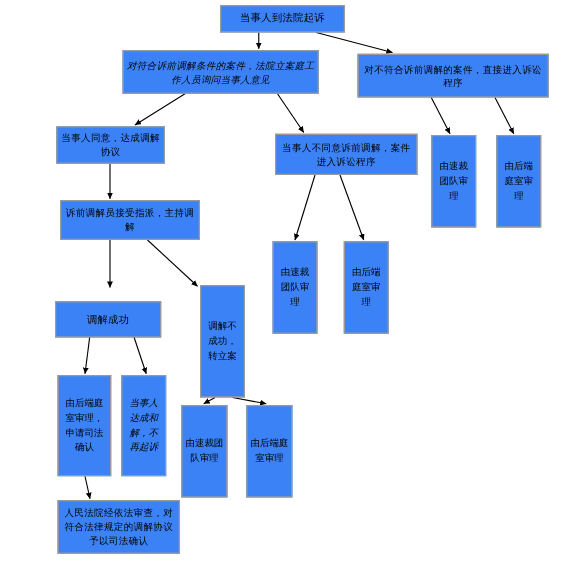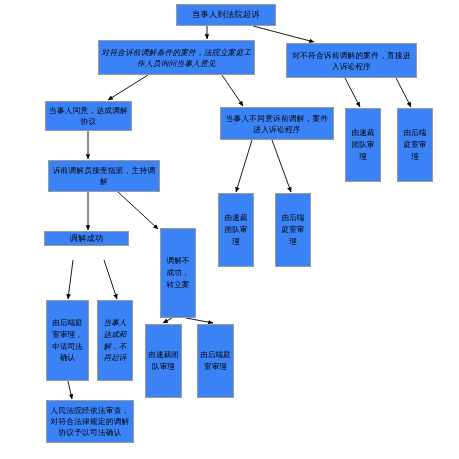--- a/index.html
+++ b/index.html
@@ -59,21 +59,21 @@
         <path d="M 68,381 L 72,399" marker-end="url(#arr)"></path>
       </g>
   </svg>
   <div id="node-layer">
       <div class="node t8" style="left: 176px; top: 4px; width: 100px; height: 22px;">
         <span>当事人到法院起诉</span>
       </div>
       <div class="node t75" style="left: 98px; top: 40px; width: 157px; height: 35px; font-style: italic;">
         <span>对符合诉前调解条件的案件，法院立案庭工作人员询问当事人意见</span>
       </div>
-      <div class="node t75" style="left: 286px; top: 43px; width: 131px; height: 35px; text-align: center;">
+      <div class="node t75" style="left: 286px; top: 43px; width: 153px; height: 35px; text-align: center;">
         <span>对不符合诉前调解的案件，直接进入诉讼程序</span>
       </div>
       <div class="node t75" style="left: 45px; top: 101px; width: 87px; height: 30px;">
         <span>当事人同意，达成调解协议</span>
       </div>
       <div class="node t75" style="left: 220px; top: 107px; width: 114px; height: 33px;">
         <span>当事人不同意诉前调解，案件进入诉讼程序</span>
       </div>
       <div class="node t75 narrow" style="left: 345px; top: 108px; width: 36px; height: 74px;">
         <span>由速裁团队审理</span>
@@ -83,35 +83,35 @@
       </div>
       <div class="node t75" style="left: 48px; top: 160px; width: 112px; height: 32px;">
         <span>诉前调解员接受指派，主持调解</span>
       </div>
       <div class="node t75 narrow" style="left: 218px; top: 193px; width: 36px; height: 74px;">
         <span>由速裁团队审理</span>
       </div>
       <div class="node t75 narrow" style="left: 275px; top: 193px; width: 36px; height: 74px;">
         <span>由后端庭室审理</span>
       </div>
-      <div class="node t8" style="left: 44px; top: 231px; width: 85px; height: 15px;">
+      <div class="node t8" style="left: 44px; top: 241px; width: 85px; height: 29px;">
         <span>调解成功</span>
       </div>
       <div class="node t75 narrow" style="left: 160px; top: 228px; width: 36px; height: 90px;">
         <span>调解不成功，转立案</span>
       </div>
       <div class="node t75 narrow" style="left: 46px; top: 300px; width: 43px; height: 81px;">
         <span>由后端庭室审理，申请司法确认</span>
       </div>
       <div class="node t75 narrow" style="left: 97px; top: 300px; width: 36px; height: 81px; font-style: italic;">
         <span>当事人达成和解，不再起诉</span>
       </div>
       <div class="node t75 narrow" style="left: 145px; top: 324px; width: 37px; height: 74px;">
         <span>由速裁团队审理</span>
       </div>
       <div class="node t75 narrow" style="left: 197px; top: 324px; width: 37px; height: 74px;">
         <span>由后端庭室审理</span>
       </div>
-      <div class="node t75" style="left: 46px; top: 400px; width: 88px; height: 43px;">
+      <div class="node t75" style="left: 46px; top: 400px; width: 98px; height: 43px;">
         <span>人民法院经依法审查，对符合法律规定的调解协议予以司法确认</span>
       </div>
     </div>
 </div>
 
 </body></html>

